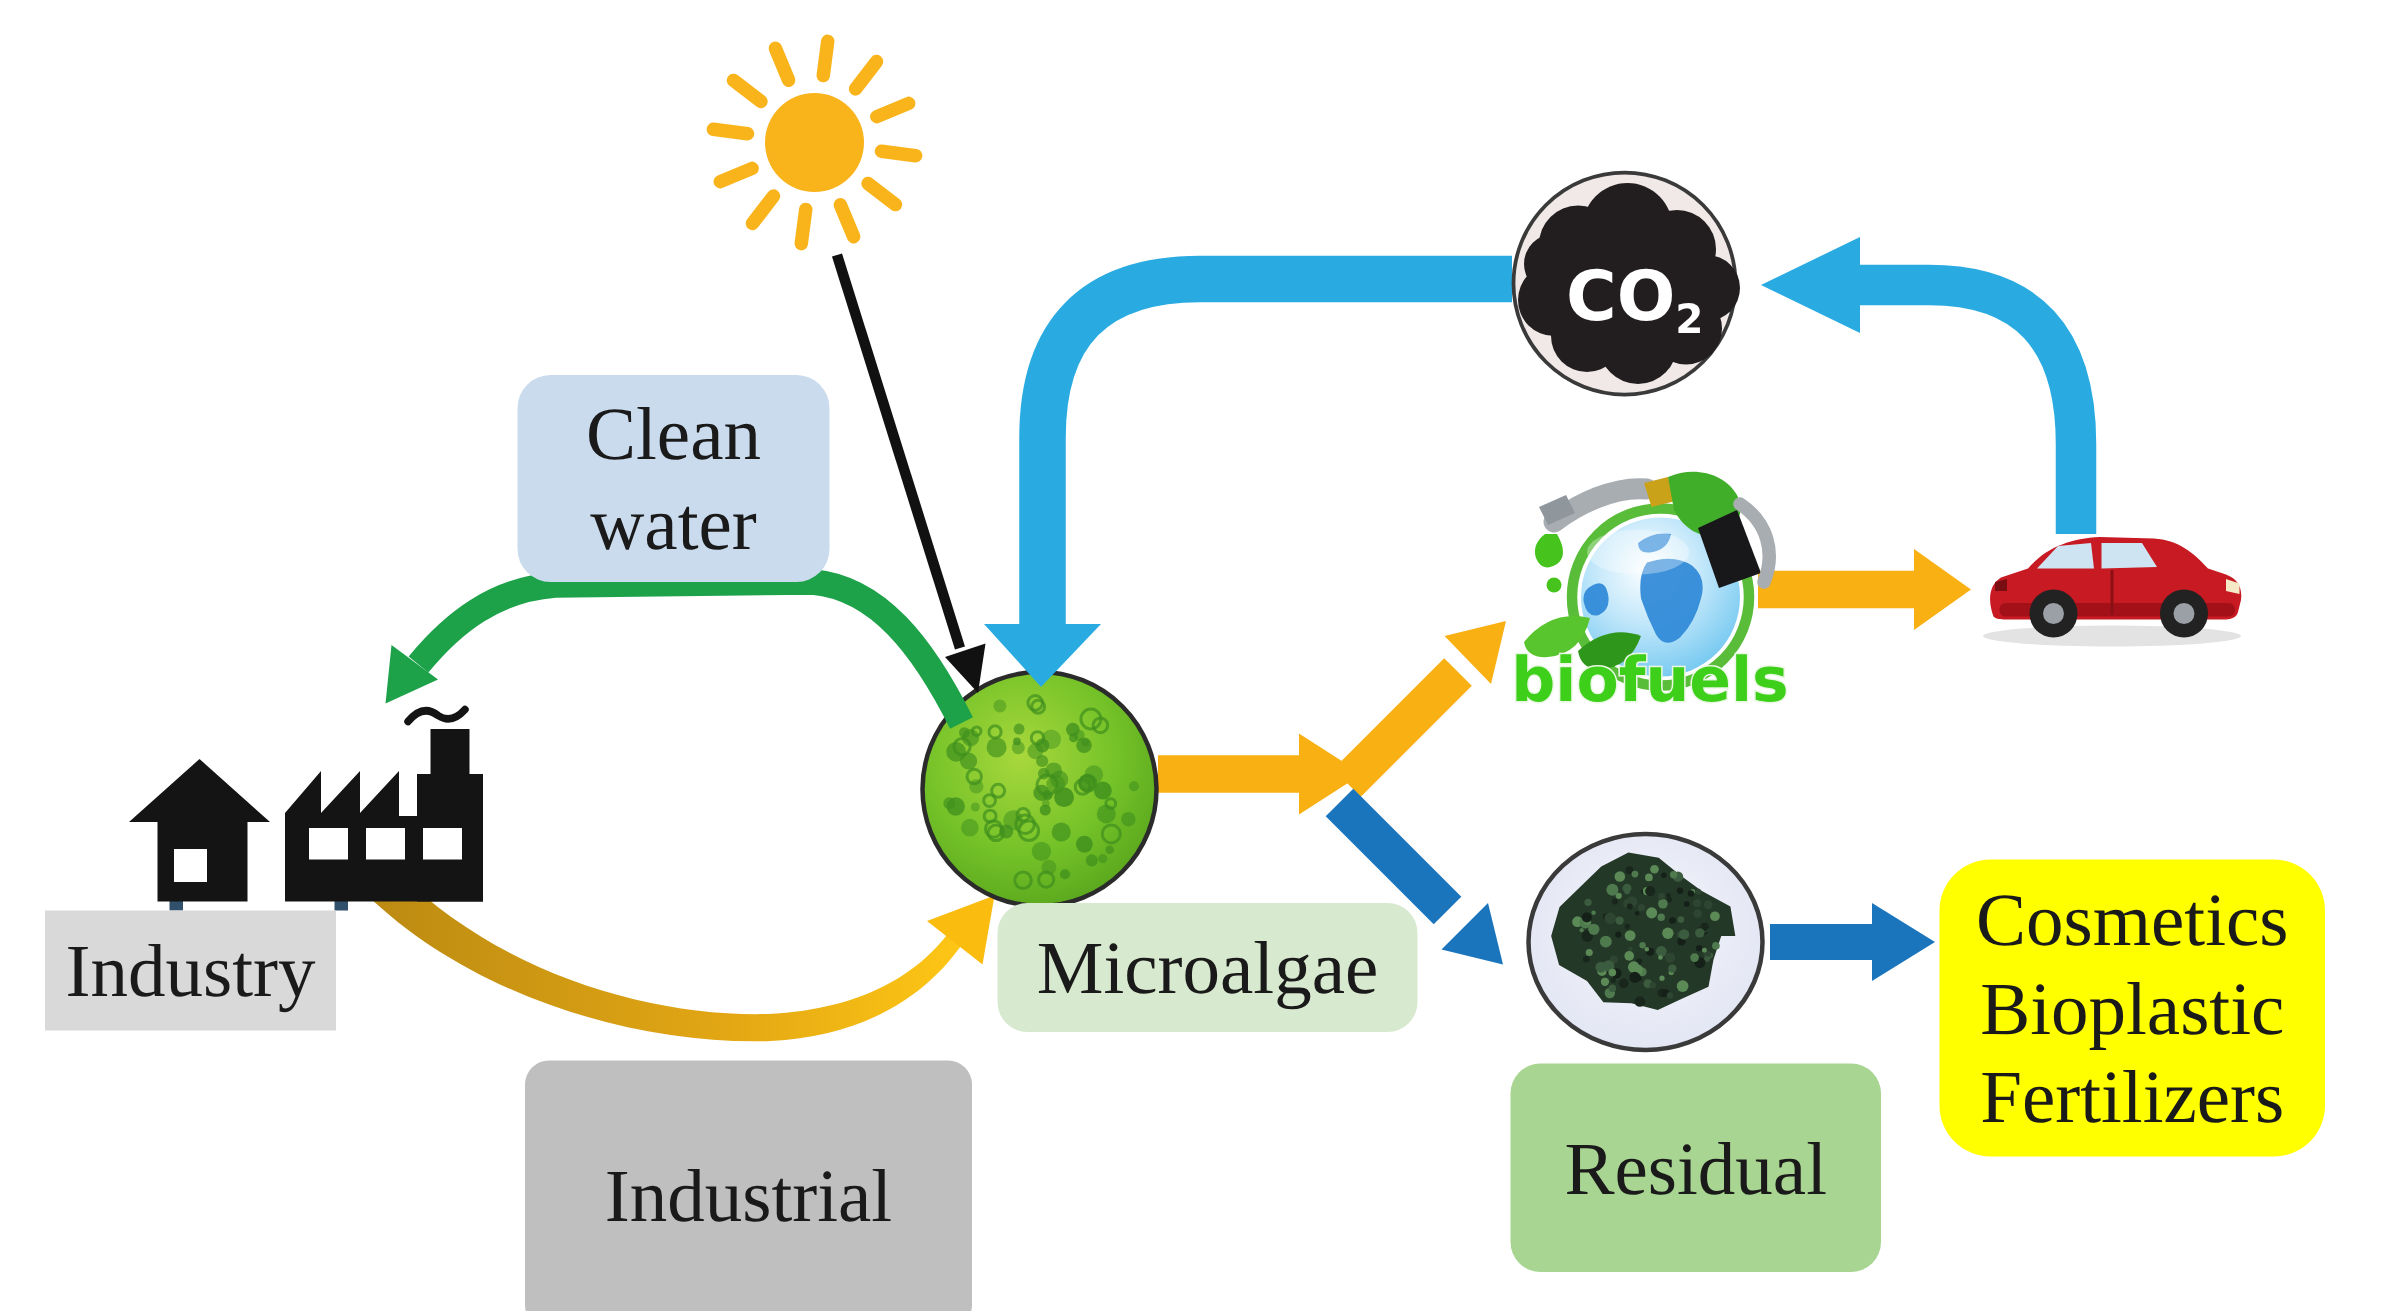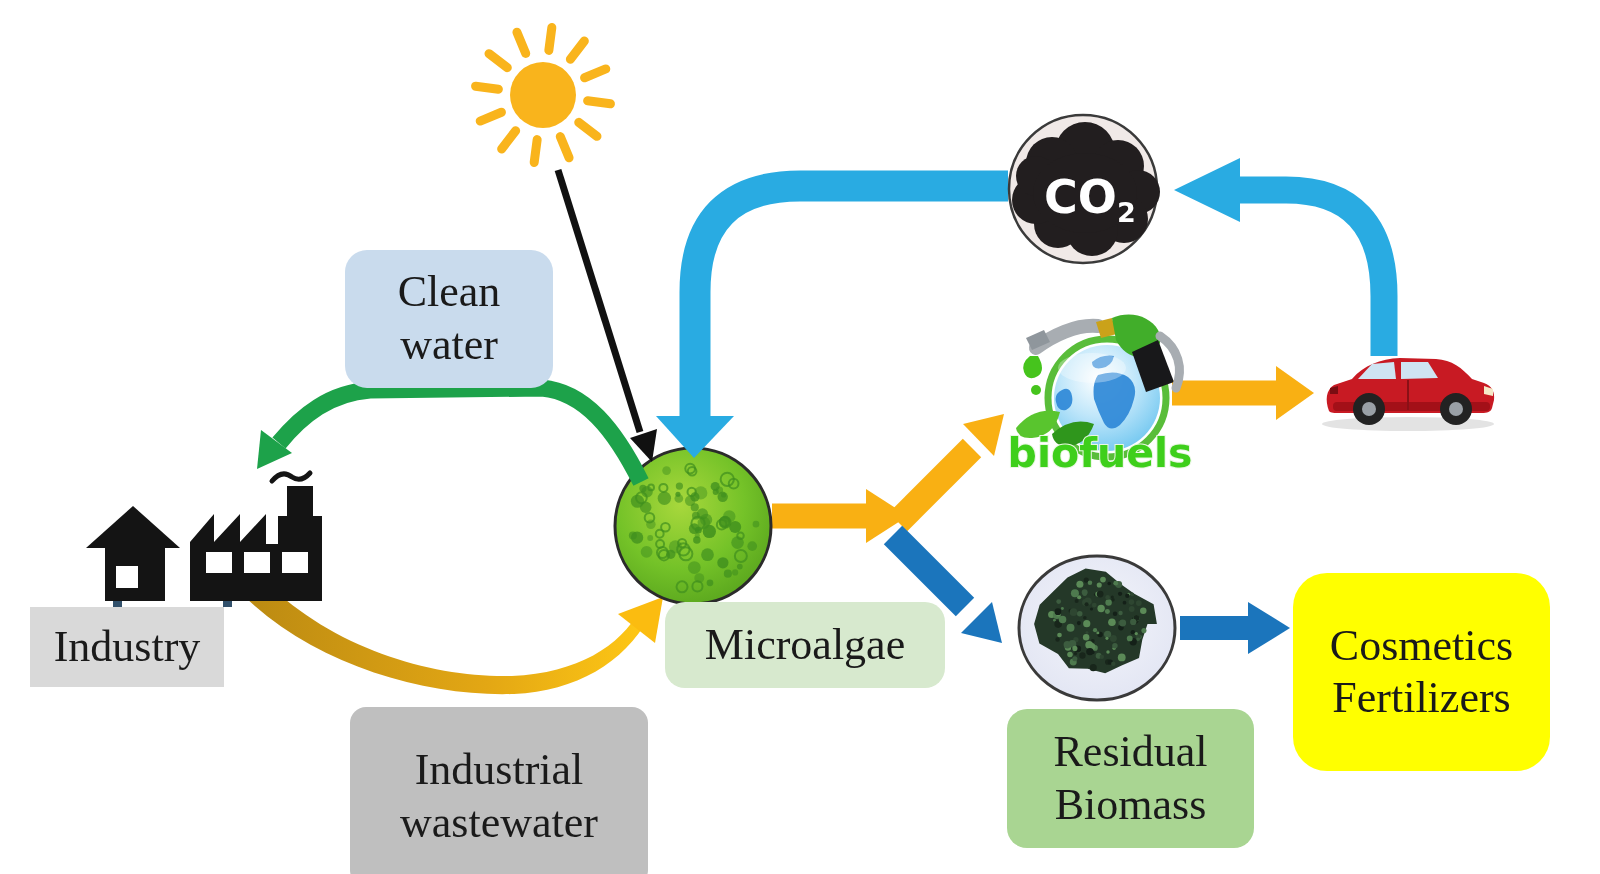--- a/index.html
+++ b/index.html
@@ -1,20 +1,20 @@
 <!DOCTYPE html>
 <html><head>
 <meta charset="utf-8">
 <style>
   html,body{margin:0;padding:0;background:#ffffff;}
   #stage{position:relative;width:1600px;height:874px;background:#ffffff;overflow:hidden;
          font-family:"Liberation Serif", serif;}
   #decor{position:absolute;left:0;top:0;}
   .box{position:absolute;display:flex;flex-direction:column;align-items:center;justify-content:center;
-       color:#1a1a1a;font-size:44px;line-height:1.2;text-align:center;}
+       color:#1a1a1a;font-size:50px;line-height:1.2;text-align:center;}
   .box span{display:block;}
   .bx-cleanwater{left:345px;top:250px;width:208px;height:138px;background:#c9dbed;border-radius:22px;}
   .bx-industry{left:30px;top:607px;width:194px;height:80px;background:#d9d9d9;border-radius:0;}
   .bx-wastewater{left:338px;top:707px;width:298px;height:179px;background:#bfbfbf;border-radius:16px;margin-left:12px;}
   .bx-microalgae{left:665px;top:602px;width:280px;height:86px;background:#d7e9ce;border-radius:20px;}
   .bx-residual{left:1007px;top:709px;width:247px;height:139px;background:#a9d592;border-radius:20px;}
   .bx-products{left:1293px;top:573px;width:257px;height:198px;background:#ffff00;border-radius:34px;line-height:1.18;}
   .bio-text{font-family:"DejaVu Sans", sans-serif;font-weight:bold;paint-order:stroke;}
   .co2-text{font-family:"DejaVu Sans", sans-serif;font-weight:bold;}
 </style>
@@ -386,30 +386,29 @@
     <span>Clean</span>
     <span>water</span>
   </div>
 
   <div class="box bx-industry">
     <span>Industry</span>
   </div>
 
   <div class="box bx-wastewater">
     <span>Industrial</span>
-    <span>wastewater</span>
   </div>
 
   <div class="box bx-microalgae">
     <span>Microalgae</span>
   </div>
 
   <div class="box bx-residual">
     <span>Residual</span>
-    <span>Biomass</span>
   </div>
 
   <div class="box bx-products">
     <span>Cosmetics</span>
+    <span>Bioplastic</span>
     <span>Fertilizers</span>
   </div>
 
 </div>
 
 </body></html>

